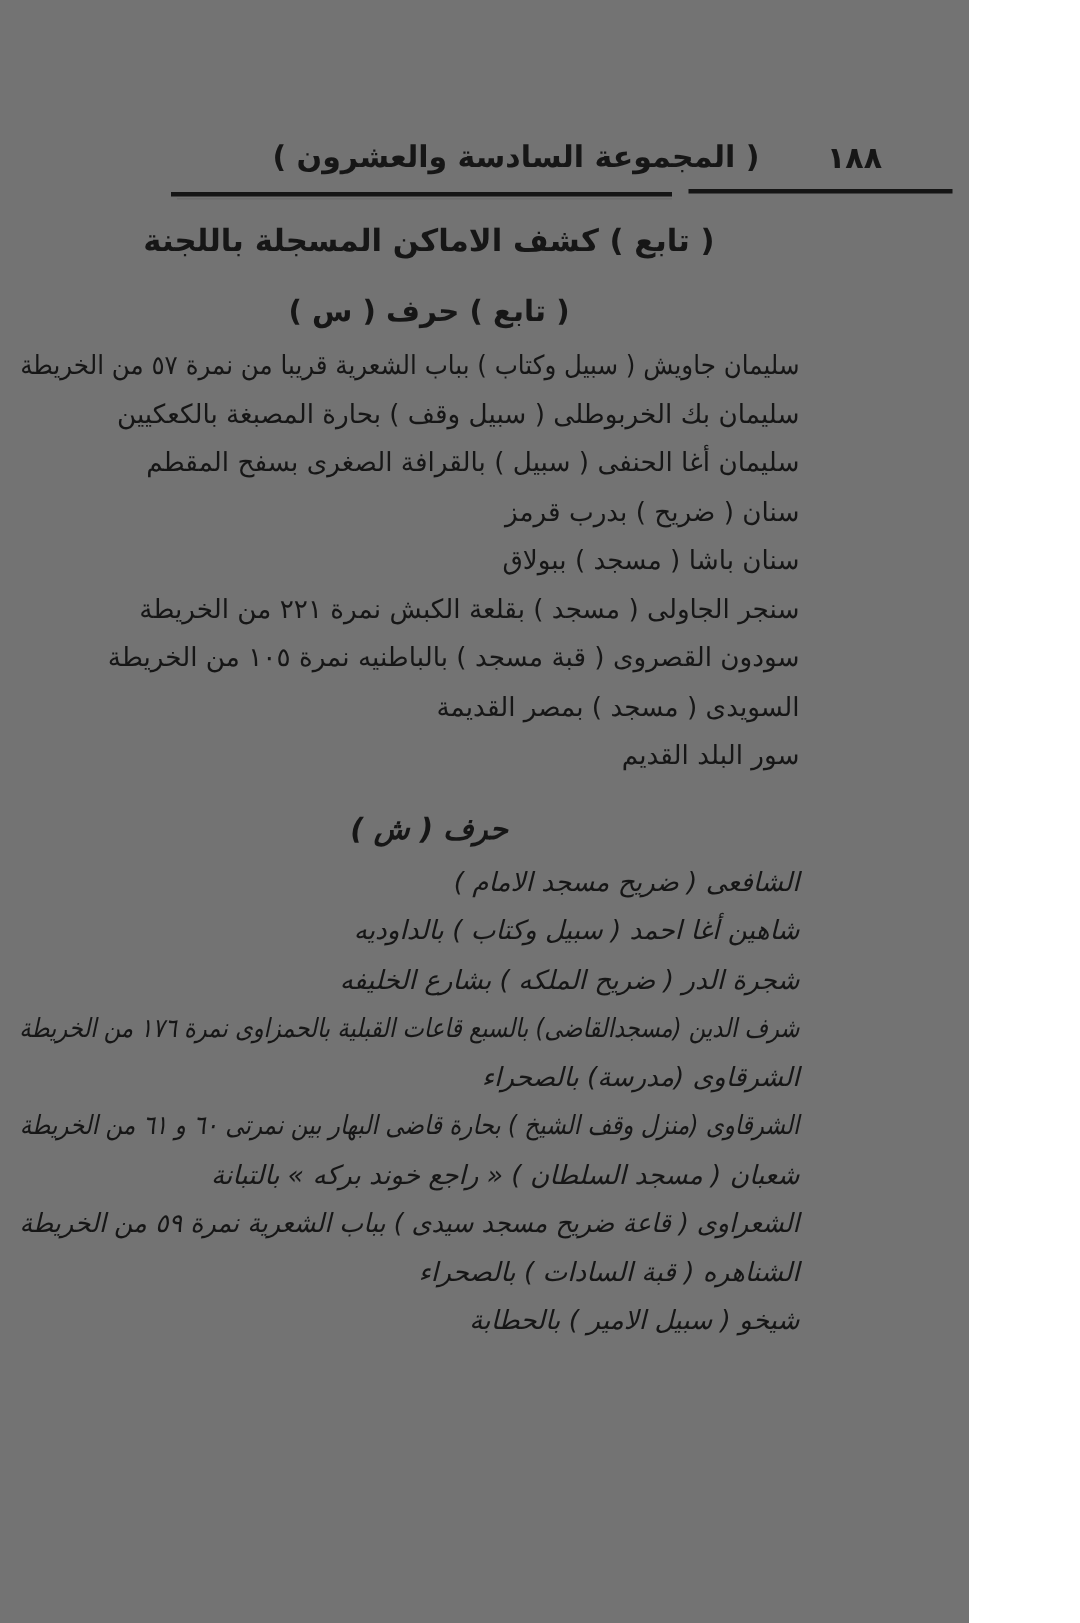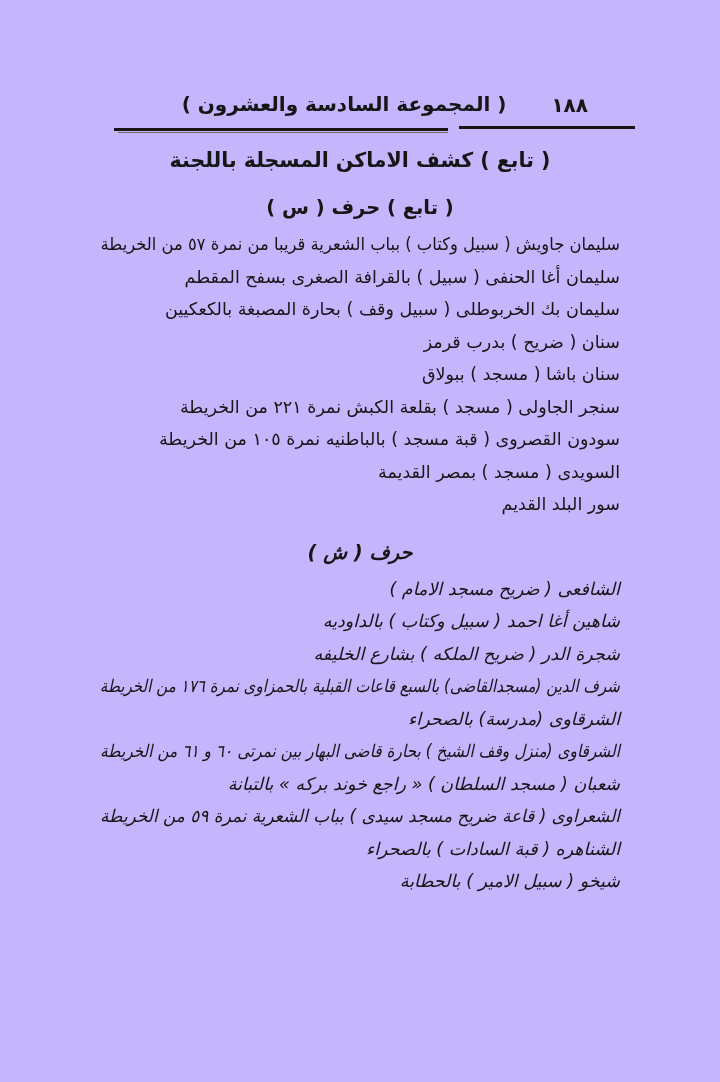--- a/index.html
+++ b/index.html
@@ -2,23 +2,23 @@
 <html lang="ar"><head>
 <meta charset="utf-8">
 <style>
   html, body {
     margin: 0;
     padding: 0;
     background: #ffffff;
   }
   .page {
     position: relative;
-    width: 720px;
+    width: 646px;
     height: 1082px;
-    background: #c4b5fd;
+    background: #737373;
     overflow: hidden;
     font-family: "DejaVu Sans", sans-serif;
     color: #161616;
   }
   
   .running-header {
     position: absolute;
     top: 90px;
     left: 0;
     width: 720px;
@@ -77,21 +77,21 @@
     width: 520px;
     direction: rtl;
   }
   .doc-title {
     text-align: center;
     font-size: 20.5px;
     font-weight: bold;
     white-space: nowrap;
     margin: 0 0 24px 0;
   }
-  .section { margin: 0; }
+  .section { margin: 13px; }
   .section-heading {
     text-align: center;
     font-size: 19.5px;
     font-weight: bold;
     white-space: nowrap;
     margin: 0 0 9px 0;
   }
   .section + .section { margin-top: 20px; font-style: italic; }
   .entries { margin: 0; }
   .entry {
@@ -117,22 +117,22 @@
   <div class="rule-right"></div>
 
   <div class="content">
 
     <div class="doc-title">( تابع ) كشف الاماكن المسجلة باللجنة</div>
 
     <div class="section">
       <div class="section-heading">( تابع ) حرف ( س )</div>
       <div class="entries">
         <div class="entry" style="transform: scaleX(0.935252); transform-origin: right center;">سليمان جاويش ( سبيل وكتاب ) بباب الشعرية قريبا من نمرة ٥٧  من الخريطة</div>
+        <div class="entry">سليمان بك الخربوطلى ( سبيل وقف ) بحارة المصبغة بالكعكيين</div>
         <div class="entry">سليمان أغا الحنفى ( سبيل ) بالقرافة الصغرى بسفح المقطم</div>
-        <div class="entry">سليمان بك الخربوطلى ( سبيل وقف ) بحارة المصبغة بالكعكيين</div>
         <div class="entry">سنان ( ضريح ) بدرب قرمز</div>
         <div class="entry">سنان باشا ( مسجد ) ببولاق</div>
         <div class="entry">سنجر الجاولى ( مسجد ) بقلعة الكبش نمرة ٢٢١ من الخريطة</div>
         <div class="entry">سودون القصروى ( قبة مسجد ) بالباطنيه نمرة ١٠٥ من الخريطة</div>
         <div class="entry">السويدى ( مسجد ) بمصر القديمة</div>
         <div class="entry">سور البلد القديم</div>
       </div>
     </div>
 
     <div class="section">

